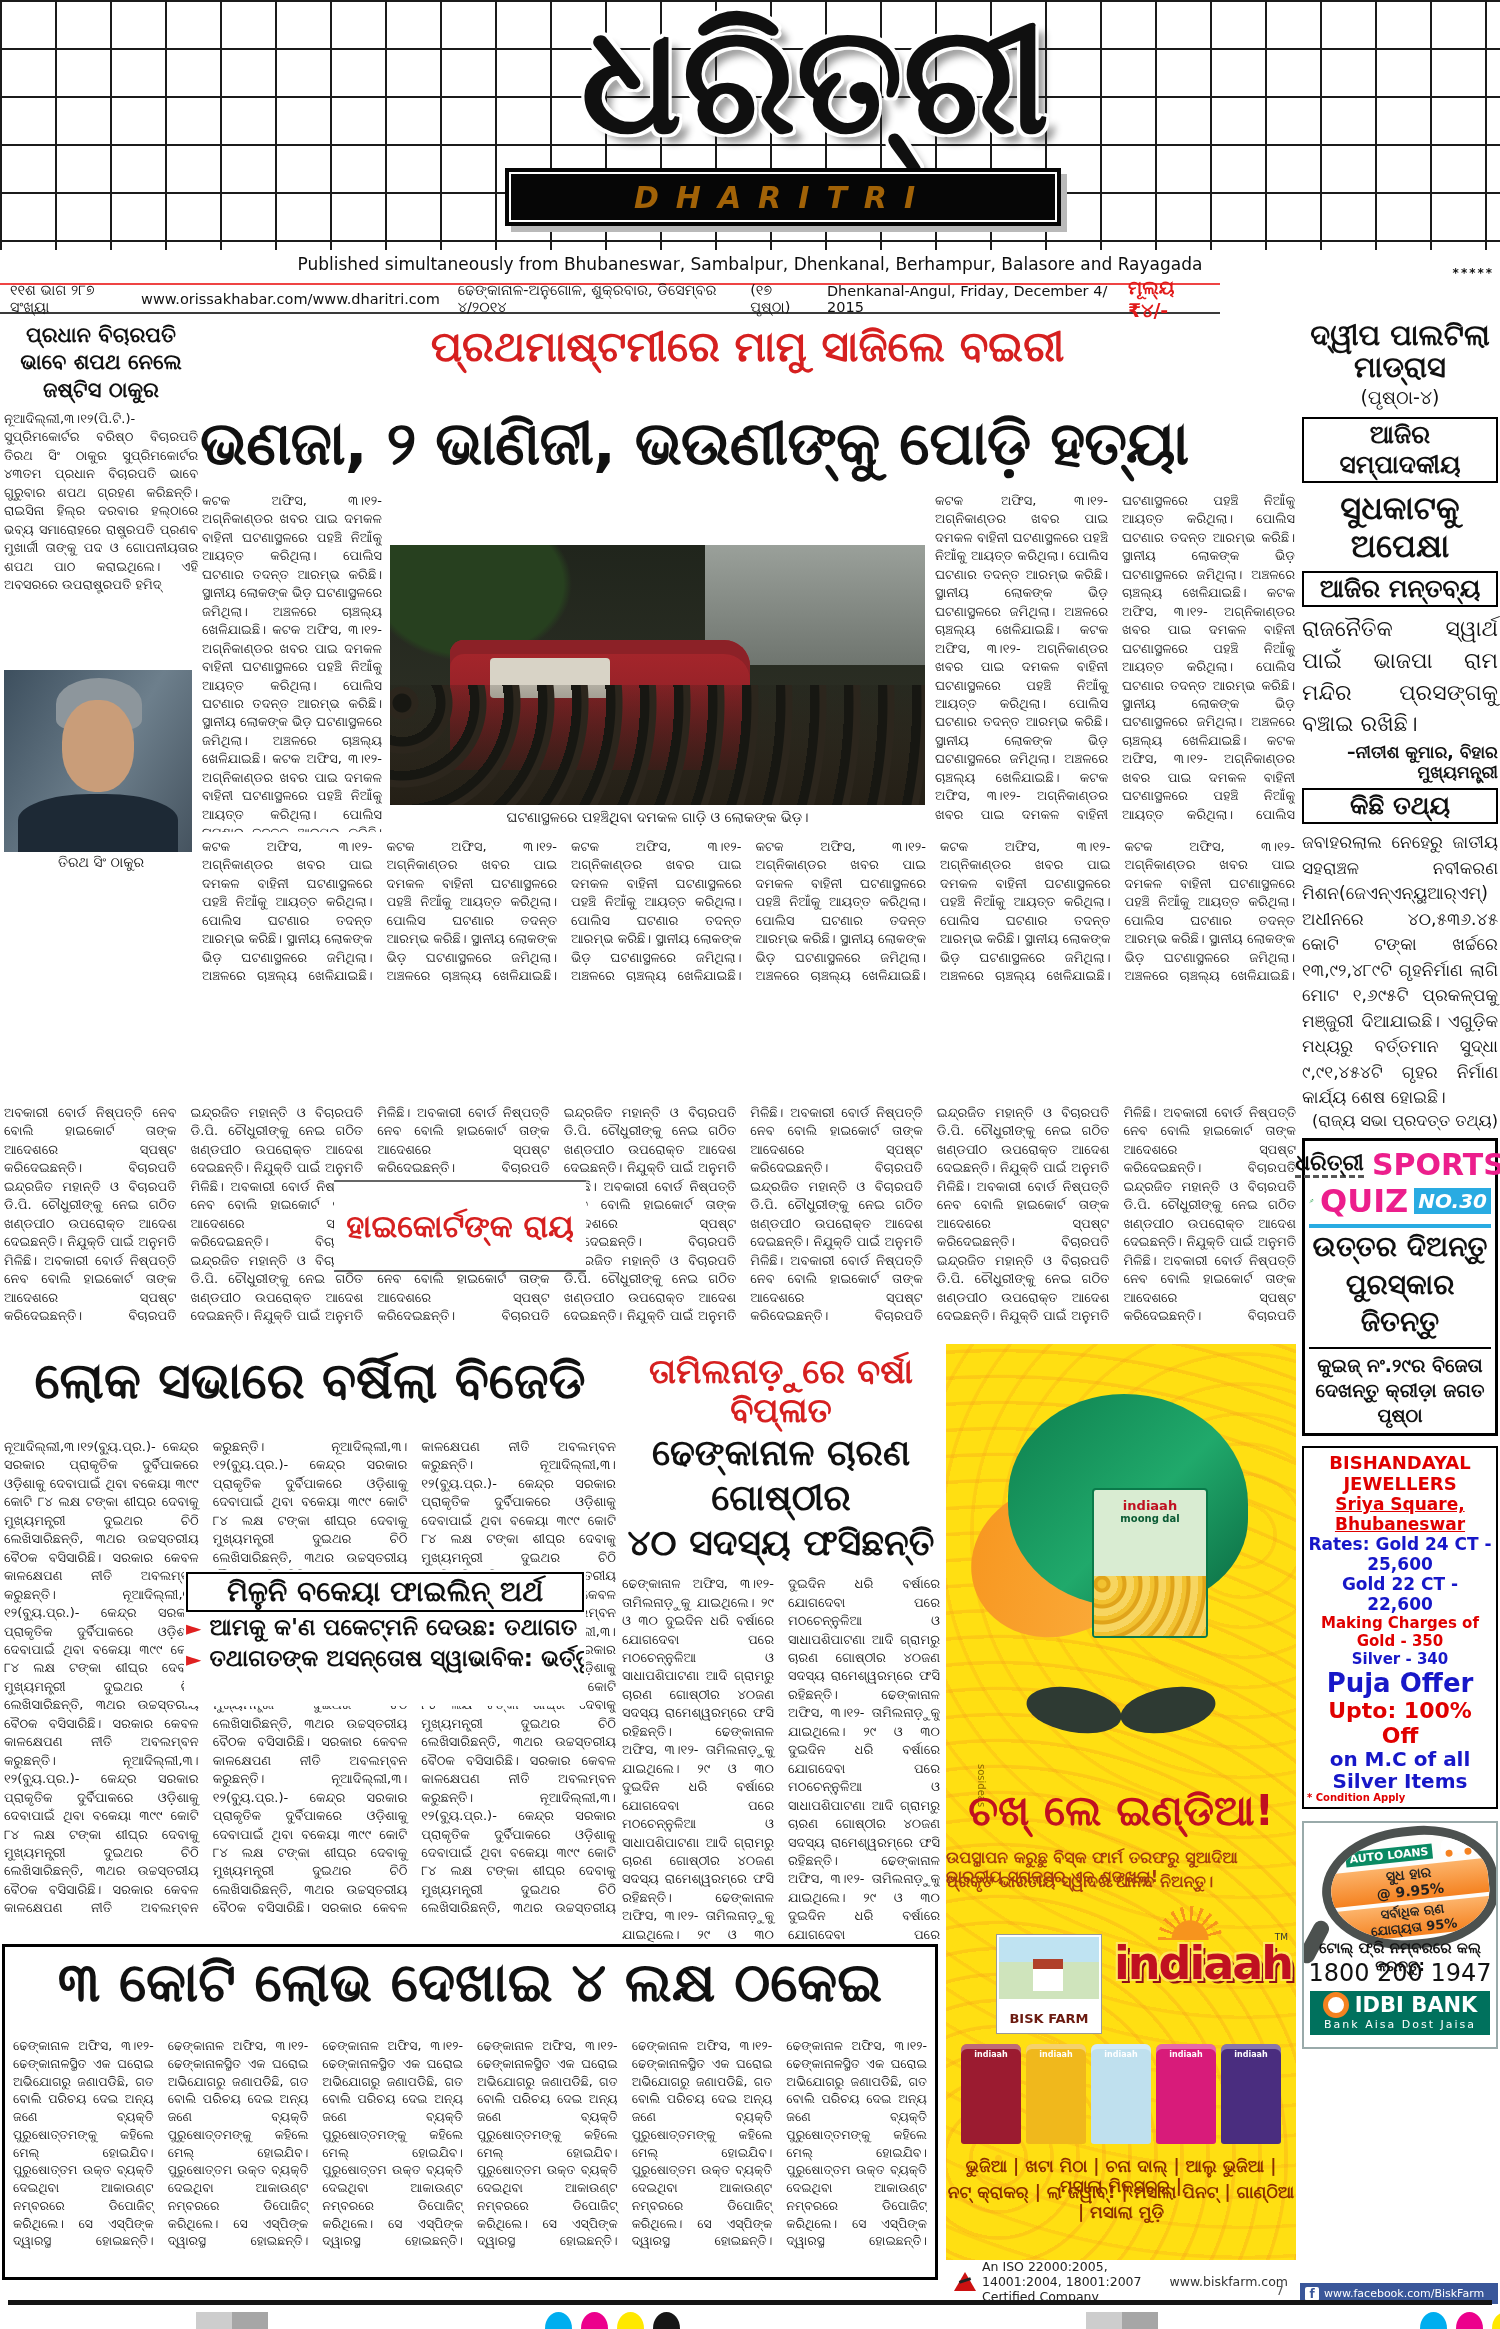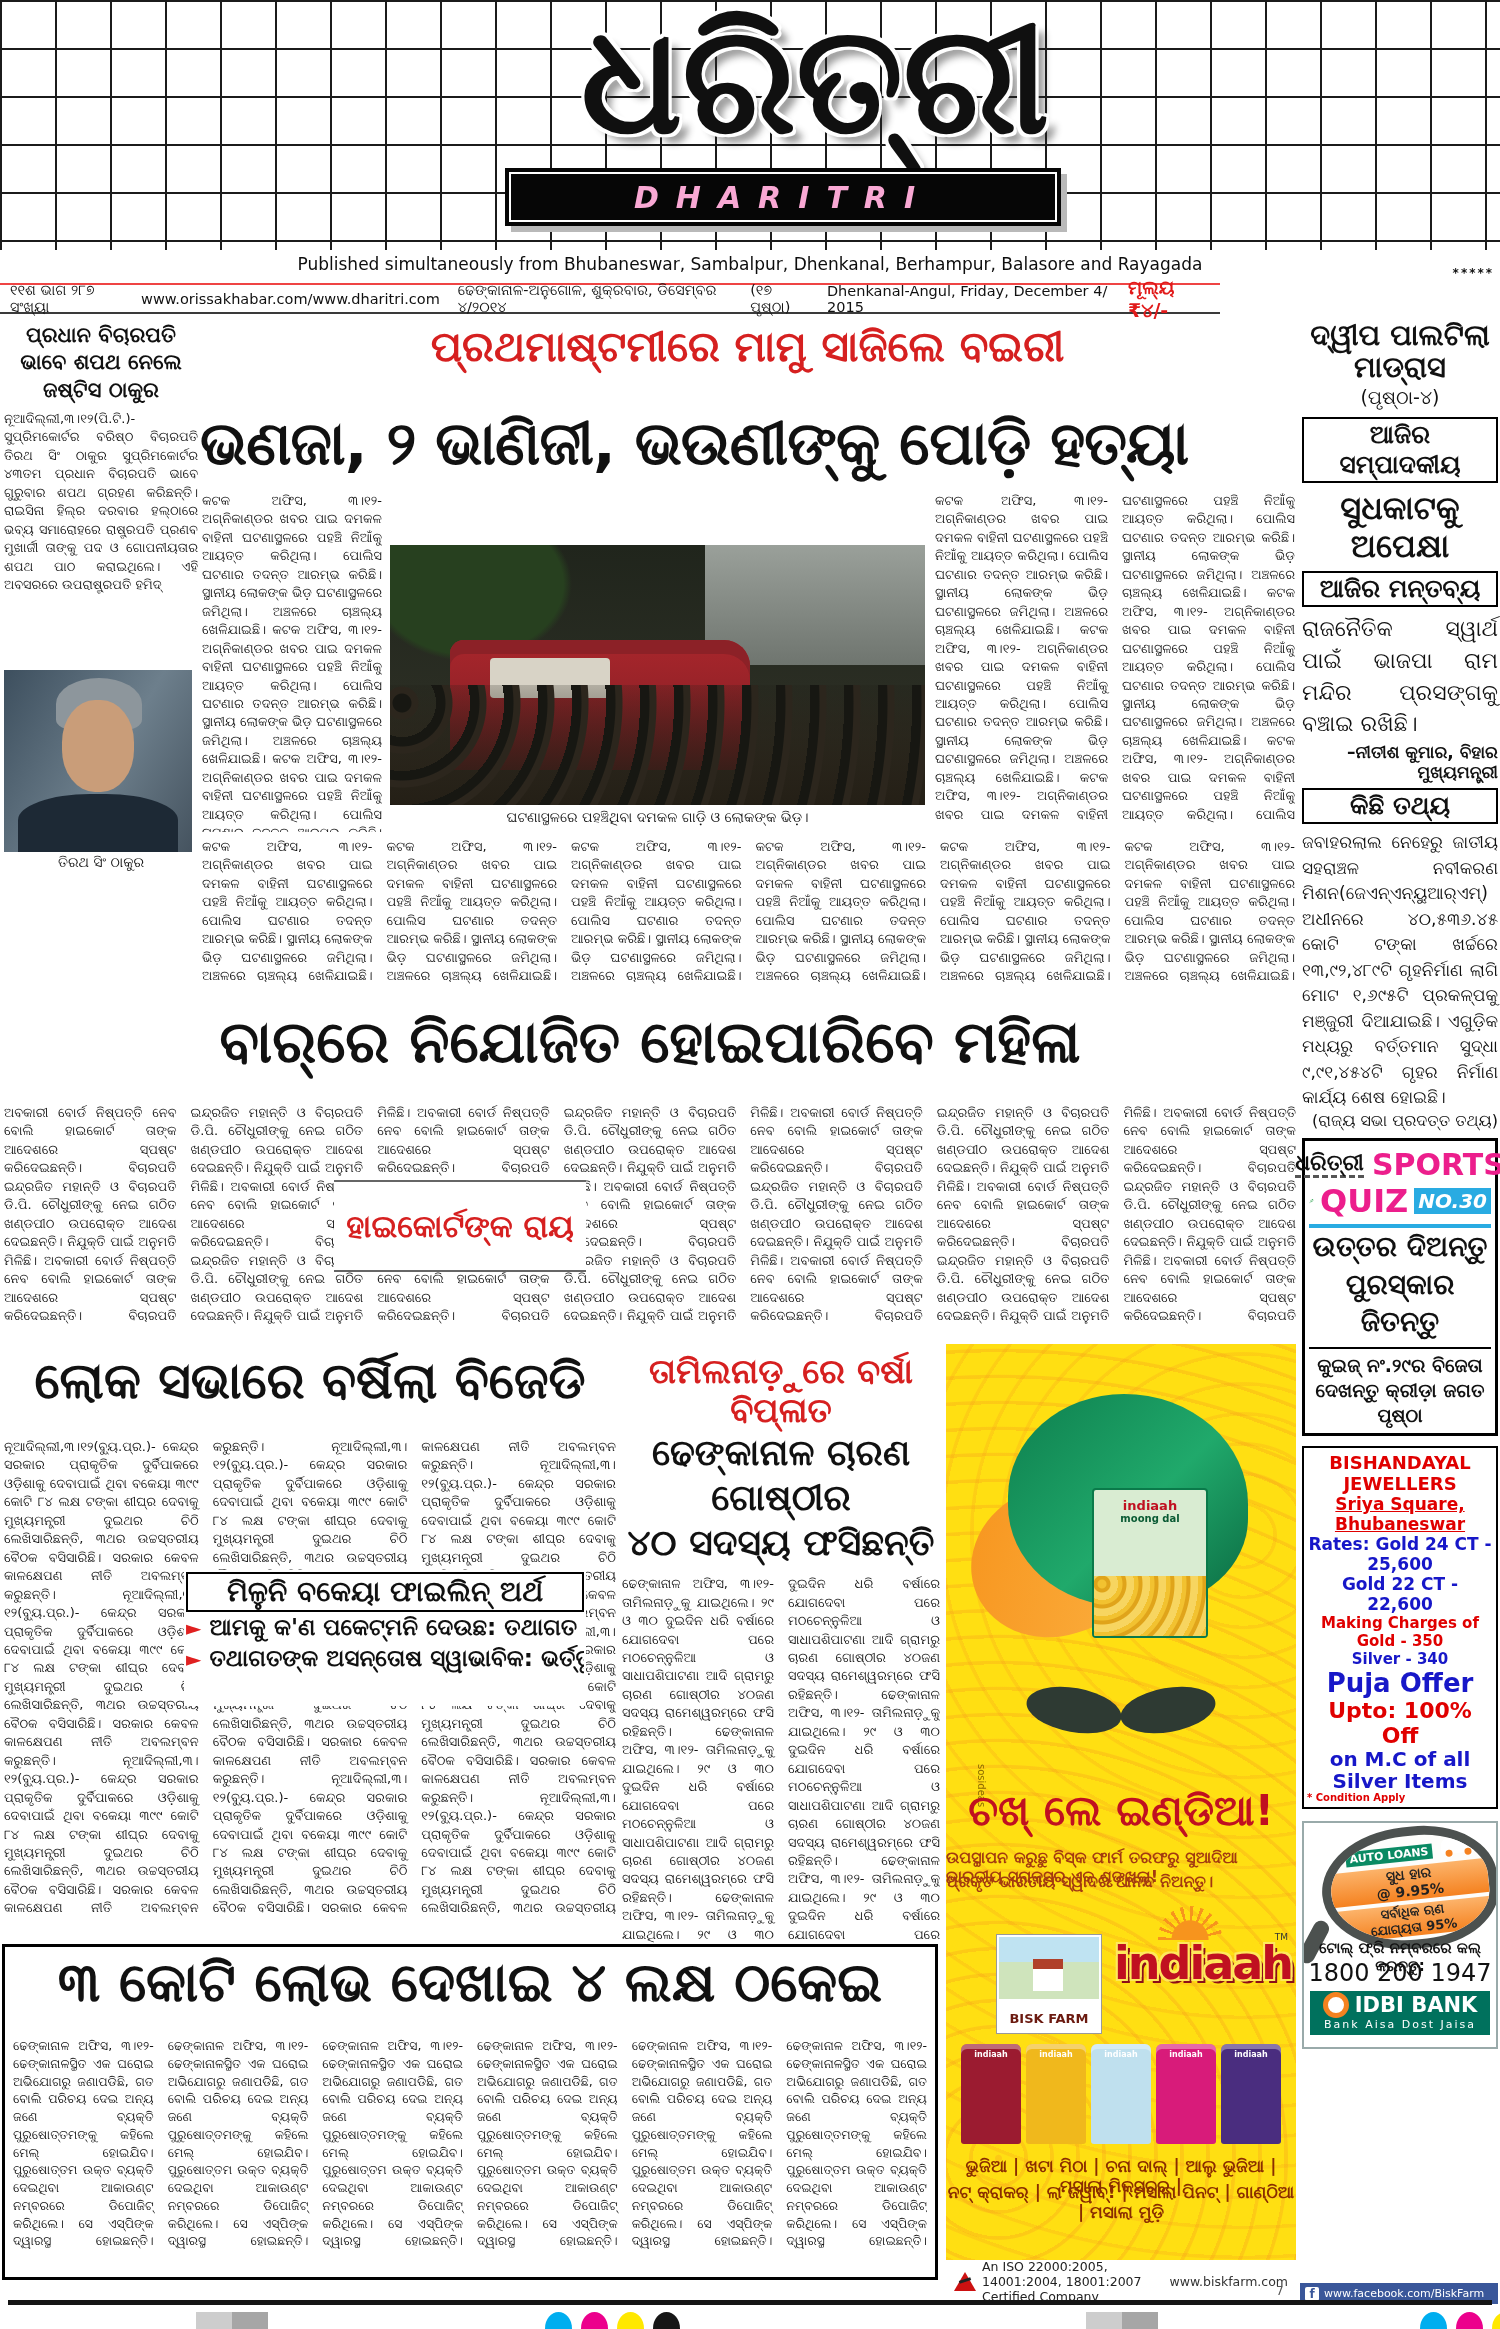--- a/index.html
+++ b/index.html
@@ -7,21 +7,21 @@
        font-family:"DejaVu Sans","Liberation Sans",sans-serif;color:#111;}
   .abs{position:absolute;}
   
   .masthead{left:0;top:0;width:1500px;height:250px;
     background-image:
       repeating-linear-gradient(to right,#1b1b1b 0 2px,transparent 2px 55px),
       repeating-linear-gradient(to bottom,#1b1b1b 0 2px,transparent 2px 48px);}
   .logo-odia{left:420px;top:2px;width:790px;text-align:center;font-size:150px;line-height:1.05;
     font-weight:bold;color:#101010;
     text-shadow:-3px -3px 0 #fff,3px -3px 0 #fff,-3px 3px 0 #fff,3px 3px 0 #fff,9px 9px 7px rgba(40,40,40,.45);}
-  .dharitri-box{left:505px;top:168px;width:556px;height:58px;background:#060606;color:#f9a8d4;
+  .dharitri-box{left:505px;top:168px;width:556px;height:58px;background:#060606;color:#a16207;
     display:flex;align-items:center;justify-content:center;font-size:30px;font-weight:bold;font-style:italic;
     letter-spacing:17px;box-shadow:6px 6px 0 #b9b9b9;outline:2px solid #fff;outline-offset:-6px;}
   .published{left:0;top:254px;width:1500px;text-align:center;font-size:17px;color:#0d0d0d;background:#fff;}
   .stars{right:6px;top:266px;font-size:12px;letter-spacing:2px;font-weight:bold;}
   .dateline{left:0;top:283px;width:1220px;height:31px;border-top:2px solid #ef4444;border-bottom:2px solid #3a3a3a;
     display:flex;align-items:center;gap:18px;padding:0 10px;box-sizing:border-box;font-size:14.5px;background:#fff;}
   .dateline .price{margin-left:auto;color:#e11a1a;font-weight:bold;font-size:19px;}
   
   .bodytext{font-size:13px;line-height:1.42;text-align:justify;color:#141414;column-gap:14px;overflow:hidden;}
   .labelbox{border:2px solid #000;text-align:center;font-weight:bold;padding:1px 4px;}
@@ -304,21 +304,20 @@
       <div class="idbi-name">
           <span class="idbi-dot"></span>
           <span>IDBI BANK</span>
         </div>
       <div class="idbi-tag">Bank Aisa Dost Jaisa</div>
     </div>
   </div>
 </div>
 
 <div class="abs bar-story">
-  <div class="headline2">ବାର୍‌ରେ ନିଯୋଜିତ ହୋଇପାରିବେ ମହିଳା</div>
   <div class="bar-body bodytext">ଅବକାରୀ ବୋର୍ଡ ନିଷ୍ପତ୍ତି ନେବ ବୋଲି ହାଇକୋର୍ଟ ତାଙ୍କ ଆଦେଶରେ ସ୍ପଷ୍ଟ କରିଦେଇଛନ୍ତି। ବିଚାରପତି ଇନ୍ଦ୍ରଜିତ ମହାନ୍ତି ଓ ବିଚାରପତି ଡି.ପି. ଚୌଧୁରୀଙ୍କୁ ନେଇ ଗଠିତ ଖଣ୍ଡପୀଠ ଉପରୋକ୍ତ ଆଦେଶ ଦେଇଛନ୍ତି। ନିଯୁକ୍ତି ପାଇଁ ଅନୁମତି ମିଳିଛି। ଅବକାରୀ ବୋର୍ଡ ନିଷ୍ପତ୍ତି ନେବ ବୋଲି ହାଇକୋର୍ଟ ତାଙ୍କ ଆଦେଶରେ ସ୍ପଷ୍ଟ କରିଦେଇଛନ୍ତି। ବିଚାରପତି ଇନ୍ଦ୍ରଜିତ ମହାନ୍ତି ଓ ବିଚାରପତି ଡି.ପି. ଚୌଧୁରୀଙ୍କୁ ନେଇ ଗଠିତ ଖଣ୍ଡପୀଠ ଉପରୋକ୍ତ ଆଦେଶ ଦେଇଛନ୍ତି। ନିଯୁକ୍ତି ପାଇଁ ଅନୁମତି ମିଳିଛି। ଅବକାରୀ ବୋର୍ଡ ନିଷ୍ପତ୍ତି ନେବ ବୋଲି ହାଇକୋର୍ଟ ତାଙ୍କ ଆଦେଶରେ ସ୍ପଷ୍ଟ କରିଦେଇଛନ୍ତି। ବିଚାରପତି ଇନ୍ଦ୍ରଜିତ ମହାନ୍ତି ଓ ବିଚାରପତି ଡି.ପି. ଚୌଧୁରୀଙ୍କୁ ନେଇ ଗଠିତ ଖଣ୍ଡପୀଠ ଉପରୋକ୍ତ ଆଦେଶ ଦେଇଛନ୍ତି। ନିଯୁକ୍ତି ପାଇଁ ଅନୁମତି ମିଳିଛି। ଅବକାରୀ ବୋର୍ଡ ନିଷ୍ପତ୍ତି ନେବ ବୋଲି ହାଇକୋର୍ଟ ତାଙ୍କ ଆଦେଶରେ ସ୍ପଷ୍ଟ କରିଦେଇଛନ୍ତି। ବିଚାରପତି ଇନ୍ଦ୍ରଜିତ ମହାନ୍ତି ଓ ବିଚାରପତି ଡି.ପି. ଚୌଧୁରୀଙ୍କୁ ନେଇ ଗଠିତ ଖଣ୍ଡପୀଠ ଉପରୋକ୍ତ ଆଦେଶ ଦେଇଛନ୍ତି। ନିଯୁକ୍ତି ପାଇଁ ଅନୁମତି ମିଳିଛି। ଅବକାରୀ ବୋର୍ଡ ନିଷ୍ପତ୍ତି ନେବ ବୋଲି ହାଇକୋର୍ଟ ତାଙ୍କ ଆଦେଶରେ ସ୍ପଷ୍ଟ କରିଦେଇଛନ୍ତି। ବିଚାରପତି ଇନ୍ଦ୍ରଜିତ ମହାନ୍ତି ଓ ବିଚାରପତି ଡି.ପି. ଚୌଧୁରୀଙ୍କୁ ନେଇ ଗଠିତ ଖଣ୍ଡପୀଠ ଉପରୋକ୍ତ ଆଦେଶ ଦେଇଛନ୍ତି। ନିଯୁକ୍ତି ପାଇଁ ଅନୁମତି ମିଳିଛି। ଅବକାରୀ ବୋର୍ଡ ନିଷ୍ପତ୍ତି ନେବ ବୋଲି ହାଇକୋର୍ଟ ତାଙ୍କ ଆଦେଶରେ ସ୍ପଷ୍ଟ କରିଦେଇଛନ୍ତି। ବିଚାରପତି ଇନ୍ଦ୍ରଜିତ ମହାନ୍ତି ଓ ବିଚାରପତି ଡି.ପି. ଚୌଧୁରୀଙ୍କୁ ନେଇ ଗଠିତ ଖଣ୍ଡପୀଠ ଉପରୋକ୍ତ ଆଦେଶ ଦେଇଛନ୍ତି। ନିଯୁକ୍ତି ପାଇଁ ଅନୁମତି ମିଳିଛି। ଅବକାରୀ ବୋର୍ଡ ନିଷ୍ପତ୍ତି ନେବ ବୋଲି ହାଇକୋର୍ଟ ତାଙ୍କ ଆଦେଶରେ ସ୍ପଷ୍ଟ କରିଦେଇଛନ୍ତି। ବିଚାରପତି ଇନ୍ଦ୍ରଜିତ ମହାନ୍ତି ଓ ବିଚାରପତି ଡି.ପି. ଚୌଧୁରୀଙ୍କୁ ନେଇ ଗଠିତ ଖଣ୍ଡପୀଠ ଉପରୋକ୍ତ ଆଦେଶ ଦେଇଛନ୍ତି। ନିଯୁକ୍ତି ପାଇଁ ଅନୁମତି ମିଳିଛି। ଅବକାରୀ ବୋର୍ଡ ନିଷ୍ପତ୍ତି ନେବ ବୋଲି ହାଇକୋର୍ଟ ତାଙ୍କ ଆଦେଶରେ ସ୍ପଷ୍ଟ କରିଦେଇଛନ୍ତି। ବିଚାରପତି ଇନ୍ଦ୍ରଜିତ ମହାନ୍ତି ଓ ବିଚାରପତି ଡି.ପି. ଚୌଧୁରୀଙ୍କୁ ନେଇ ଗଠିତ ଖଣ୍ଡପୀଠ ଉପରୋକ୍ତ ଆଦେଶ ଦେଇଛନ୍ତି। ନିଯୁକ୍ତି ପାଇଁ ଅନୁମତି ମିଳିଛି। ଅବକାରୀ ବୋର୍ଡ ନିଷ୍ପତ୍ତି ନେବ ବୋଲି ହାଇକୋର୍ଟ ତାଙ୍କ ଆଦେଶରେ ସ୍ପଷ୍ଟ କରିଦେଇଛନ୍ତି। ବିଚାରପତି ଇନ୍ଦ୍ରଜିତ ମହାନ୍ତି ଓ ବିଚାରପତି ଡି.ପି. ଚୌଧୁରୀଙ୍କୁ ନେଇ ଗଠିତ ଖଣ୍ଡପୀଠ ଉପରୋକ୍ତ ଆଦେଶ ଦେଇଛନ୍ତି। ନିଯୁକ୍ତି ପାଇଁ ଅନୁମତି ମିଳିଛି। ଅବକାରୀ ବୋର୍ଡ ନିଷ୍ପତ୍ତି ନେବ ବୋଲି ହାଇକୋର୍ଟ ତାଙ୍କ ଆଦେଶରେ ସ୍ପଷ୍ଟ କରିଦେଇଛନ୍ତି। ବିଚାରପତି ଇନ୍ଦ୍ରଜିତ ମହାନ୍ତି ଓ ବିଚାରପତି ଡି.ପି. ଚୌଧୁରୀଙ୍କୁ ନେଇ ଗଠିତ ଖଣ୍ଡପୀଠ ଉପରୋକ୍ତ ଆଦେଶ ଦେଇଛନ୍ତି। ନିଯୁକ୍ତି ପାଇଁ ଅନୁମତି ମିଳିଛି। ଅବକାରୀ ବୋର୍ଡ ନିଷ୍ପତ୍ତି ନେବ ବୋଲି ହାଇକୋର୍ଟ ତାଙ୍କ ଆଦେଶରେ ସ୍ପଷ୍ଟ କରିଦେଇଛନ୍ତି। ବିଚାରପତି ଇନ୍ଦ୍ରଜିତ ମହାନ୍ତି ଓ ବିଚାରପତି ଡି.ପି. ଚୌଧୁରୀଙ୍କୁ ନେଇ ଗଠିତ ଖଣ୍ଡପୀଠ ଉପରୋକ୍ତ ଆଦେଶ ଦେଇଛନ୍ତି। ନିଯୁକ୍ତି ପାଇଁ ଅନୁମତି ମିଳିଛି। ଅବକାରୀ ବୋର୍ଡ ନିଷ୍ପତ୍ତି ନେବ ବୋଲି ହାଇକୋର୍ଟ ତାଙ୍କ ଆଦେଶରେ ସ୍ପଷ୍ଟ କରିଦେଇଛନ୍ତି। ବିଚାରପତି ଇନ୍ଦ୍ରଜିତ ମହାନ୍ତି ଓ ବିଚାରପତି ଡି.ପି. ଚୌଧୁରୀଙ୍କୁ ନେଇ ଗଠିତ ଖଣ୍ଡପୀଠ ଉପରୋକ୍ତ ଆଦେଶ ଦେଇଛନ୍ତି। ନିଯୁକ୍ତି ପାଇଁ ଅନୁମତି ମିଳିଛି। ଅବକାରୀ ବୋର୍ଡ ନିଷ୍ପତ୍ତି ନେବ ବୋଲି ହାଇକୋର୍ଟ ତାଙ୍କ ଆଦେଶରେ ସ୍ପଷ୍ଟ କରିଦେଇଛନ୍ତି। ବିଚାରପତି ଇନ୍ଦ୍ରଜିତ ମହାନ୍ତି ଓ ବିଚାରପତି ଡି.ପି. ଚୌଧୁରୀଙ୍କୁ ନେଇ ଗଠିତ ଖଣ୍ଡପୀଠ ଉପରୋକ୍ତ ଆଦେଶ ଦେଇଛନ୍ତି। ନିଯୁକ୍ତି ପାଇଁ ଅନୁମତି ମିଳିଛି। ଅବକାରୀ ବୋର୍ଡ ନିଷ୍ପତ୍ତି ନେବ ବୋଲି ହାଇକୋର୍ଟ ତାଙ୍କ ଆଦେଶରେ ସ୍ପଷ୍ଟ କରିଦେଇଛନ୍ତି। ବିଚାରପତି ଇନ୍ଦ୍ରଜିତ ମହାନ୍ତି ଓ ବିଚାରପତି ଡି.ପି. ଚୌଧୁରୀଙ୍କୁ ନେଇ ଗଠିତ ଖଣ୍ଡପୀଠ ଉପରୋକ୍ତ ଆଦେଶ ଦେଇଛନ୍ତି। ନିଯୁକ୍ତି ପାଇଁ ଅନୁମତି ମିଳିଛି। ଅବକାରୀ ବୋର୍ଡ ନିଷ୍ପତ୍ତି ନେବ ବୋଲି ହାଇକୋର୍ଟ ତାଙ୍କ ଆଦେଶରେ ସ୍ପଷ୍ଟ କରିଦେଇଛନ୍ତି। ବିଚାରପତି ଇନ୍ଦ୍ରଜିତ ମହାନ୍ତି ଓ ବିଚାରପତି ଡି.ପି. ଚୌଧୁରୀଙ୍କୁ ନେଇ ଗଠିତ ଖଣ୍ଡପୀଠ ଉପରୋକ୍ତ ଆଦେଶ ଦେଇଛନ୍ତି। ନିଯୁକ୍ତି ପାଇଁ ଅନୁମତି ମିଳିଛି। ଅବକାରୀ ବୋର୍ଡ ନିଷ୍ପତ୍ତି ନେବ ବୋଲି ହାଇକୋର୍ଟ ତାଙ୍କ ଆଦେଶରେ ସ୍ପଷ୍ଟ କରିଦେଇଛନ୍ତି। ବିଚାରପତି ଇନ୍ଦ୍ରଜିତ ମହାନ୍ତି ଓ ବିଚାରପତି ଡି.ପି. ଚୌଧୁରୀଙ୍କୁ ନେଇ ଗଠିତ ଖଣ୍ଡପୀଠ ଉପରୋକ୍ତ ଆଦେଶ ଦେଇଛନ୍ତି। ନିଯୁକ୍ତି ପାଇଁ ଅନୁମତି ମିଳିଛି। ଅବକାରୀ ବୋର୍ଡ ନିଷ୍ପତ୍ତି ନେବ ବୋଲି ହାଇକୋର୍ଟ ତାଙ୍କ ଆଦେଶରେ ସ୍ପଷ୍ଟ କରିଦେଇଛନ୍ତି। ବିଚାରପତି ଇନ୍ଦ୍ରଜିତ ମହାନ୍ତି ଓ ବିଚାରପତି ଡି.ପି. ଚୌଧୁରୀଙ୍କୁ ନେଇ ଗଠିତ ଖଣ୍ଡପୀଠ ଉପରୋକ୍ତ ଆଦେଶ ଦେଇଛନ୍ତି। ନିଯୁକ୍ତି ପାଇଁ ଅନୁମତି ମିଳିଛି। ଅବକାରୀ ବୋର୍ଡ ନିଷ୍ପତ୍ତି ନେବ ବୋଲି ହାଇକୋର୍ଟ ତାଙ୍କ ଆଦେଶରେ ସ୍ପଷ୍ଟ କରିଦେଇଛନ୍ତି। ବିଚାରପତି ଇନ୍ଦ୍ରଜିତ ମହାନ୍ତି ଓ ବିଚାରପତି ଡି.ପି. ଚୌଧୁରୀଙ୍କୁ ନେଇ ଗଠିତ ଖଣ୍ଡପୀଠ ଉପରୋକ୍ତ ଆଦେଶ ଦେଇଛନ୍ତି। ନିଯୁକ୍ତି ପାଇଁ ଅନୁମତି ମିଳିଛି।</div>
   <div class="hc-inset">ହାଇକୋର୍ଟଙ୍କ ରାୟ</div>
 </div>
 
 <div class="abs bjd-story">
   <div class="headline3">ଲୋକ ସଭାରେ ବର୍ଷିଲା ବିଜେଡି</div>
   <div class="bjd-body bodytext">ନୂଆଦିଲ୍ଲୀ,୩।୧୨(ବ୍ୟୁ.ପ୍ର.)- କେନ୍ଦ୍ର ସରକାର ପ୍ରାକୃତିକ ଦୁର୍ବିପାକରେ ଓଡ଼ିଶାକୁ ଦେବାପାଇଁ ଥିବା ବକେୟା ୩୯୯ କୋଟି ୮୪ ଲକ୍ଷ ଟଙ୍କା ଶୀଘ୍ର ଦେବାକୁ ମୁଖ୍ୟମନ୍ତ୍ରୀ ଦୁଇଥର ଚିଠି ଲେଖିସାରିଛନ୍ତି, ୩ଥର ଉଚ୍ଚସ୍ତରୀୟ ବୈଠକ ବସିସାରିଛି। ସରକାର କେବଳ କାଳକ୍ଷେପଣ ନୀତି ଅବଲମ୍ବନ କରୁଛନ୍ତି। ନୂଆଦିଲ୍ଲୀ,୩।୧୨(ବ୍ୟୁ.ପ୍ର.)- କେନ୍ଦ୍ର ସରକାର ପ୍ରାକୃତିକ ଦୁର୍ବିପାକରେ ଓଡ଼ିଶାକୁ ଦେବାପାଇଁ ଥିବା ବକେୟା ୩୯୯ କୋଟି ୮୪ ଲକ୍ଷ ଟଙ୍କା ଶୀଘ୍ର ଦେବାକୁ ମୁଖ୍ୟମନ୍ତ୍ରୀ ଦୁଇଥର ଚିଠି ଲେଖିସାରିଛନ୍ତି, ୩ଥର ଉଚ୍ଚସ୍ତରୀୟ ବୈଠକ ବସିସାରିଛି। ସରକାର କେବଳ କାଳକ୍ଷେପଣ ନୀତି ଅବଲମ୍ବନ କରୁଛନ୍ତି। ନୂଆଦିଲ୍ଲୀ,୩।୧୨(ବ୍ୟୁ.ପ୍ର.)- କେନ୍ଦ୍ର ସରକାର ପ୍ରାକୃତିକ ଦୁର୍ବିପାକରେ ଓଡ଼ିଶାକୁ ଦେବାପାଇଁ ଥିବା ବକେୟା ୩୯୯ କୋଟି ୮୪ ଲକ୍ଷ ଟଙ୍କା ଶୀଘ୍ର ଦେବାକୁ ମୁଖ୍ୟମନ୍ତ୍ରୀ ଦୁଇଥର ଚିଠି ଲେଖିସାରିଛନ୍ତି, ୩ଥର ଉଚ୍ଚସ୍ତରୀୟ ବୈଠକ ବସିସାରିଛି। ସରକାର କେବଳ କାଳକ୍ଷେପଣ ନୀତି ଅବଲମ୍ବନ କରୁଛନ୍ତି। ନୂଆଦିଲ୍ଲୀ,୩।୧୨(ବ୍ୟୁ.ପ୍ର.)- କେନ୍ଦ୍ର ସରକାର ପ୍ରାକୃତିକ ଦୁର୍ବିପାକରେ ଓଡ଼ିଶାକୁ ଦେବାପାଇଁ ଥିବା ବକେୟା ୩୯୯ କୋଟି ୮୪ ଲକ୍ଷ ଟଙ୍କା ଶୀଘ୍ର ଦେବାକୁ ମୁଖ୍ୟମନ୍ତ୍ରୀ ଦୁଇଥର ଚିଠି ଲେଖିସାରିଛନ୍ତି, ୩ଥର ଉଚ୍ଚସ୍ତରୀୟ ବୈଠକ ବସିସାରିଛି। ସରକାର କେବଳ କାଳକ୍ଷେପଣ ନୀତି ଅବଲମ୍ବନ କରୁଛନ୍ତି। ନୂଆଦିଲ୍ଲୀ,୩।୧୨(ବ୍ୟୁ.ପ୍ର.)- କେନ୍ଦ୍ର ସରକାର ପ୍ରାକୃତିକ ଦୁର୍ବିପାକରେ ଓଡ଼ିଶାକୁ ଦେବାପାଇଁ ଥିବା ବକେୟା ୩୯୯ କୋଟି ୮୪ ଲକ୍ଷ ଟଙ୍କା ଶୀଘ୍ର ଦେବାକୁ ମୁଖ୍ୟମନ୍ତ୍ରୀ ଦୁଇଥର ଚିଠି ଲେଖିସାରିଛନ୍ତି, ୩ଥର ଉଚ୍ଚସ୍ତରୀୟ ବୈଠକ ବସିସାରିଛି। ସରକାର କେବଳ କାଳକ୍ଷେପଣ ନୀତି ଅବଲମ୍ବନ କରୁଛନ୍ତି। ନୂଆଦିଲ୍ଲୀ,୩।୧୨(ବ୍ୟୁ.ପ୍ର.)- କେନ୍ଦ୍ର ସରକାର ପ୍ରାକୃତିକ ଦୁର୍ବିପାକରେ ଓଡ଼ିଶାକୁ ଦେବାପାଇଁ ଥିବା ବକେୟା ୩୯୯ କୋଟି ୮୪ ଲକ୍ଷ ଟଙ୍କା ଶୀଘ୍ର ଦେବାକୁ ମୁଖ୍ୟମନ୍ତ୍ରୀ ଦୁଇଥର ଚିଠି ଲେଖିସାରିଛନ୍ତି, ୩ଥର ଉଚ୍ଚସ୍ତରୀୟ ବୈଠକ ବସିସାରିଛି। ସରକାର କେବଳ କାଳକ୍ଷେପଣ ନୀତି ଅବଲମ୍ବନ କରୁଛନ୍ତି। ନୂଆଦିଲ୍ଲୀ,୩।୧୨(ବ୍ୟୁ.ପ୍ର.)- କେନ୍ଦ୍ର ସରକାର ପ୍ରାକୃତିକ ଦୁର୍ବିପାକରେ ଓଡ଼ିଶାକୁ ଦେବାପାଇଁ ଥିବା ବକେୟା ୩୯୯ କୋଟି ୮୪ ଲକ୍ଷ ଟଙ୍କା ଶୀଘ୍ର ଦେବାକୁ ମୁଖ୍ୟମନ୍ତ୍ରୀ ଦୁଇଥର ଚିଠି ଲେଖିସାରିଛନ୍ତି, ୩ଥର ଉଚ୍ଚସ୍ତରୀୟ ବୈଠକ ବସିସାରିଛି। ସରକାର କେବଳ କାଳକ୍ଷେପଣ ନୀତି ଅବଲମ୍ବନ କରୁଛନ୍ତି। ନୂଆଦିଲ୍ଲୀ,୩।୧୨(ବ୍ୟୁ.ପ୍ର.)- କେନ୍ଦ୍ର ସରକାର ପ୍ରାକୃତିକ ଦୁର୍ବିପାକରେ ଓଡ଼ିଶାକୁ ଦେବାପାଇଁ ଥିବା ବକେୟା ୩୯୯ କୋଟି ୮୪ ଲକ୍ଷ ଟଙ୍କା ଶୀଘ୍ର ଦେବାକୁ ମୁଖ୍ୟମନ୍ତ୍ରୀ ଦୁଇଥର ଚିଠି ଲେଖିସାରିଛନ୍ତି, ୩ଥର ଉଚ୍ଚସ୍ତରୀୟ ବୈଠକ ବସିସାରିଛି। ସରକାର କେବଳ କାଳକ୍ଷେପଣ ନୀତି ଅବଲମ୍ବନ କରୁଛନ୍ତି। ନୂଆଦିଲ୍ଲୀ,୩।୧୨(ବ୍ୟୁ.ପ୍ର.)- କେନ୍ଦ୍ର ସରକାର ପ୍ରାକୃତିକ ଦୁର୍ବିପାକରେ ଓଡ଼ିଶାକୁ ଦେବାପାଇଁ ଥିବା ବକେୟା ୩୯୯ କୋଟି ୮୪ ଲକ୍ଷ ଟଙ୍କା ଶୀଘ୍ର ଦେବାକୁ ମୁଖ୍ୟମନ୍ତ୍ରୀ ଦୁଇଥର ଚିଠି ଲେଖିସାରିଛନ୍ତି, ୩ଥର ଉଚ୍ଚସ୍ତରୀୟ ବୈଠକ ବସିସାରିଛି। ସରକାର କେବଳ କାଳକ୍ଷେପଣ ନୀତି ଅବଲମ୍ବନ କରୁଛନ୍ତି। ନୂଆଦିଲ୍ଲୀ,୩।୧୨(ବ୍ୟୁ.ପ୍ର.)- କେନ୍ଦ୍ର ସରକାର ପ୍ରାକୃତିକ ଦୁର୍ବିପାକରେ ଓଡ଼ିଶାକୁ ଦେବାପାଇଁ ଥିବା ବକେୟା ୩୯୯ କୋଟି ୮୪ ଲକ୍ଷ ଟଙ୍କା ଶୀଘ୍ର ଦେବାକୁ ମୁଖ୍ୟମନ୍ତ୍ରୀ ଦୁଇଥର ଚିଠି ଲେଖିସାରିଛନ୍ତି, ୩ଥର ଉଚ୍ଚସ୍ତରୀୟ ବୈଠକ ବସିସାରିଛି। ସରକାର କେବଳ କାଳକ୍ଷେପଣ ନୀତି ଅବଲମ୍ବନ କରୁଛନ୍ତି। ନୂଆଦିଲ୍ଲୀ,୩।୧୨(ବ୍ୟୁ.ପ୍ର.)- କେନ୍ଦ୍ର ସରକାର ପ୍ରାକୃତିକ ଦୁର୍ବିପାକରେ ଓଡ଼ିଶାକୁ ଦେବାପାଇଁ ଥିବା ବକେୟା ୩୯୯ କୋଟି ୮୪ ଲକ୍ଷ ଟଙ୍କା ଶୀଘ୍ର ଦେବାକୁ ମୁଖ୍ୟମନ୍ତ୍ରୀ ଦୁଇଥର ଚିଠି ଲେଖିସାରିଛନ୍ତି, ୩ଥର ଉଚ୍ଚସ୍ତରୀୟ ବୈଠକ ବସିସାରିଛି। ସରକାର କେବଳ କାଳକ୍ଷେପଣ ନୀତି ଅବଲମ୍ବନ କରୁଛନ୍ତି। ନୂଆଦିଲ୍ଲୀ,୩।୧୨(ବ୍ୟୁ.ପ୍ର.)- କେନ୍ଦ୍ର ସରକାର ପ୍ରାକୃତିକ ଦୁର୍ବିପାକରେ ଓଡ଼ିଶାକୁ ଦେବାପାଇଁ ଥିବା ବକେୟା ୩୯୯ କୋଟି ୮୪ ଲକ୍ଷ ଟଙ୍କା ଶୀଘ୍ର ଦେବାକୁ ମୁଖ୍ୟମନ୍ତ୍ରୀ ଦୁଇଥର ଚିଠି ଲେଖିସାରିଛନ୍ତି, ୩ଥର ଉଚ୍ଚସ୍ତରୀୟ ବୈଠକ ବସିସାରିଛି। ସରକାର କେବଳ କାଳକ୍ଷେପଣ ନୀତି ଅବଲମ୍ବନ କରୁଛନ୍ତି। ନୂଆଦିଲ୍ଲୀ,୩।୧୨(ବ୍ୟୁ.ପ୍ର.)- କେନ୍ଦ୍ର ସରକାର ପ୍ରାକୃତିକ ଦୁର୍ବିପାକରେ ଓଡ଼ିଶାକୁ ଦେବାପାଇଁ ଥିବା ବକେୟା ୩୯୯ କୋଟି ୮୪ ଲକ୍ଷ ଟଙ୍କା ଶୀଘ୍ର ଦେବାକୁ ମୁଖ୍ୟମନ୍ତ୍ରୀ ଦୁଇଥର ଚିଠି ଲେଖିସାରିଛନ୍ତି, ୩ଥର ଉଚ୍ଚସ୍ତରୀୟ ବୈଠକ ବସିସାରିଛି। ସରକାର କେବଳ କାଳକ୍ଷେପଣ ନୀତି ଅବଲମ୍ବନ କରୁଛନ୍ତି। ନୂଆଦିଲ୍ଲୀ,୩।୧୨(ବ୍ୟୁ.ପ୍ର.)- କେନ୍ଦ୍ର ସରକାର ପ୍ରାକୃତିକ ଦୁର୍ବିପାକରେ ଓଡ଼ିଶାକୁ ଦେବାପାଇଁ ଥିବା ବକେୟା ୩୯୯ କୋଟି ୮୪ ଲକ୍ଷ ଟଙ୍କା ଶୀଘ୍ର ଦେବାକୁ ମୁଖ୍ୟମନ୍ତ୍ରୀ ଦୁଇଥର ଚିଠି ଲେଖିସାରିଛନ୍ତି, ୩ଥର ଉଚ୍ଚସ୍ତରୀୟ ବୈଠକ ବସିସାରିଛି। ସରକାର କେବଳ କାଳକ୍ଷେପଣ ନୀତି ଅବଲମ୍ବନ କରୁଛନ୍ତି। ନୂଆଦିଲ୍ଲୀ,୩।୧୨(ବ୍ୟୁ.ପ୍ର.)- କେନ୍ଦ୍ର ସରକାର ପ୍ରାକୃତିକ ଦୁର୍ବିପାକରେ ଓଡ଼ିଶାକୁ ଦେବାପାଇଁ ଥିବା ବକେୟା ୩୯୯ କୋଟି ୮୪ ଲକ୍ଷ ଟଙ୍କା ଶୀଘ୍ର ଦେବାକୁ ମୁଖ୍ୟମନ୍ତ୍ରୀ ଦୁଇଥର ଚିଠି ଲେଖିସାରିଛନ୍ତି, ୩ଥର ଉଚ୍ଚସ୍ତରୀୟ ବୈଠକ ବସିସାରିଛି। ସରକାର କେବଳ କାଳକ୍ଷେପଣ ନୀତି ଅବଲମ୍ବନ କରୁଛନ୍ତି। ନୂଆଦିଲ୍ଲୀ,୩।୧୨(ବ୍ୟୁ.ପ୍ର.)- କେନ୍ଦ୍ର ସରକାର ପ୍ରାକୃତିକ ଦୁର୍ବିପାକରେ ଓଡ଼ିଶାକୁ ଦେବାପାଇଁ ଥିବା ବକେୟା ୩୯୯ କୋଟି ୮୪ ଲକ୍ଷ ଟଙ୍କା ଶୀଘ୍ର ଦେବାକୁ ମୁଖ୍ୟମନ୍ତ୍ରୀ ଦୁଇଥର ଚିଠି ଲେଖିସାରିଛନ୍ତି, ୩ଥର ଉଚ୍ଚସ୍ତରୀୟ ବୈଠକ ବସିସାରିଛି। ସରକାର କେବଳ କାଳକ୍ଷେପଣ ନୀତି ଅବଲମ୍ବନ କରୁଛନ୍ତି।</div>
   <div class="bkeya-box">
     <div class="bk-title">ମିଳୁନି ବକେୟା ଫାଇଲିନ୍ ଅର୍ଥ</div>
     <div class="bk-bullet"><span class="bk-arrow">►</span> <span>ଆମକୁ କ'ଣ ପକେଟ୍‌ମନି ଦେଉଛ: ତଥାଗତ</span></div>

